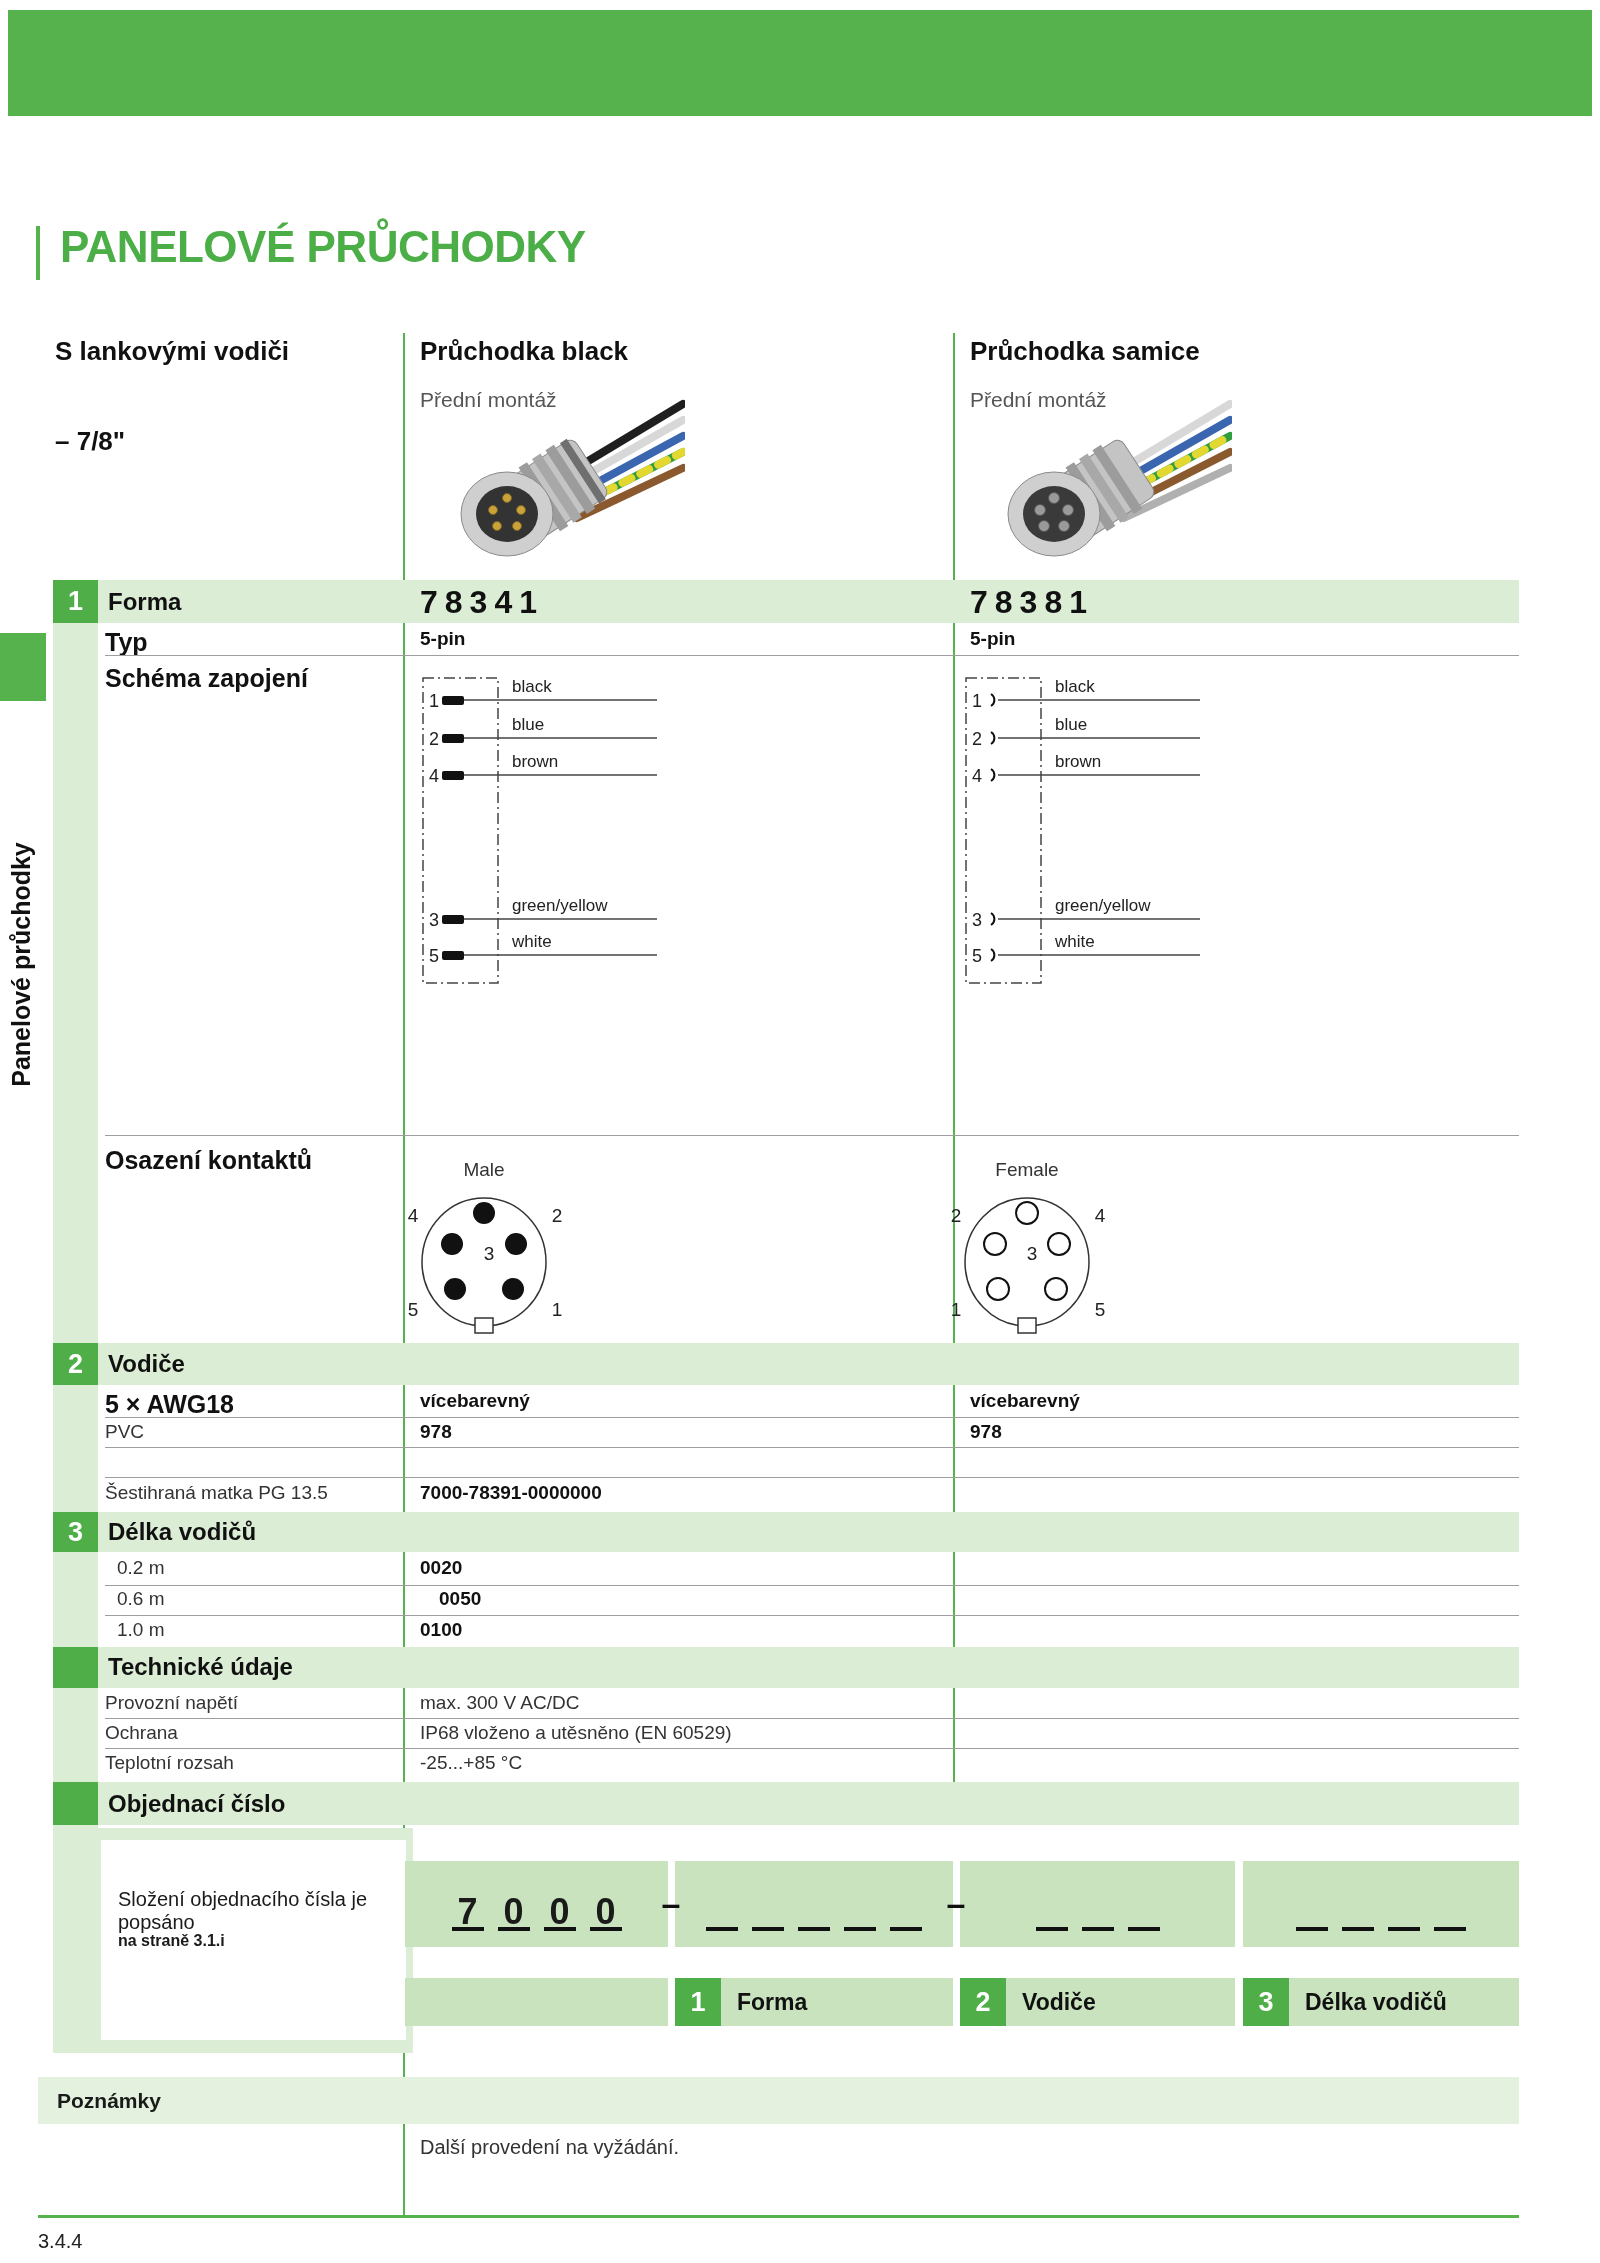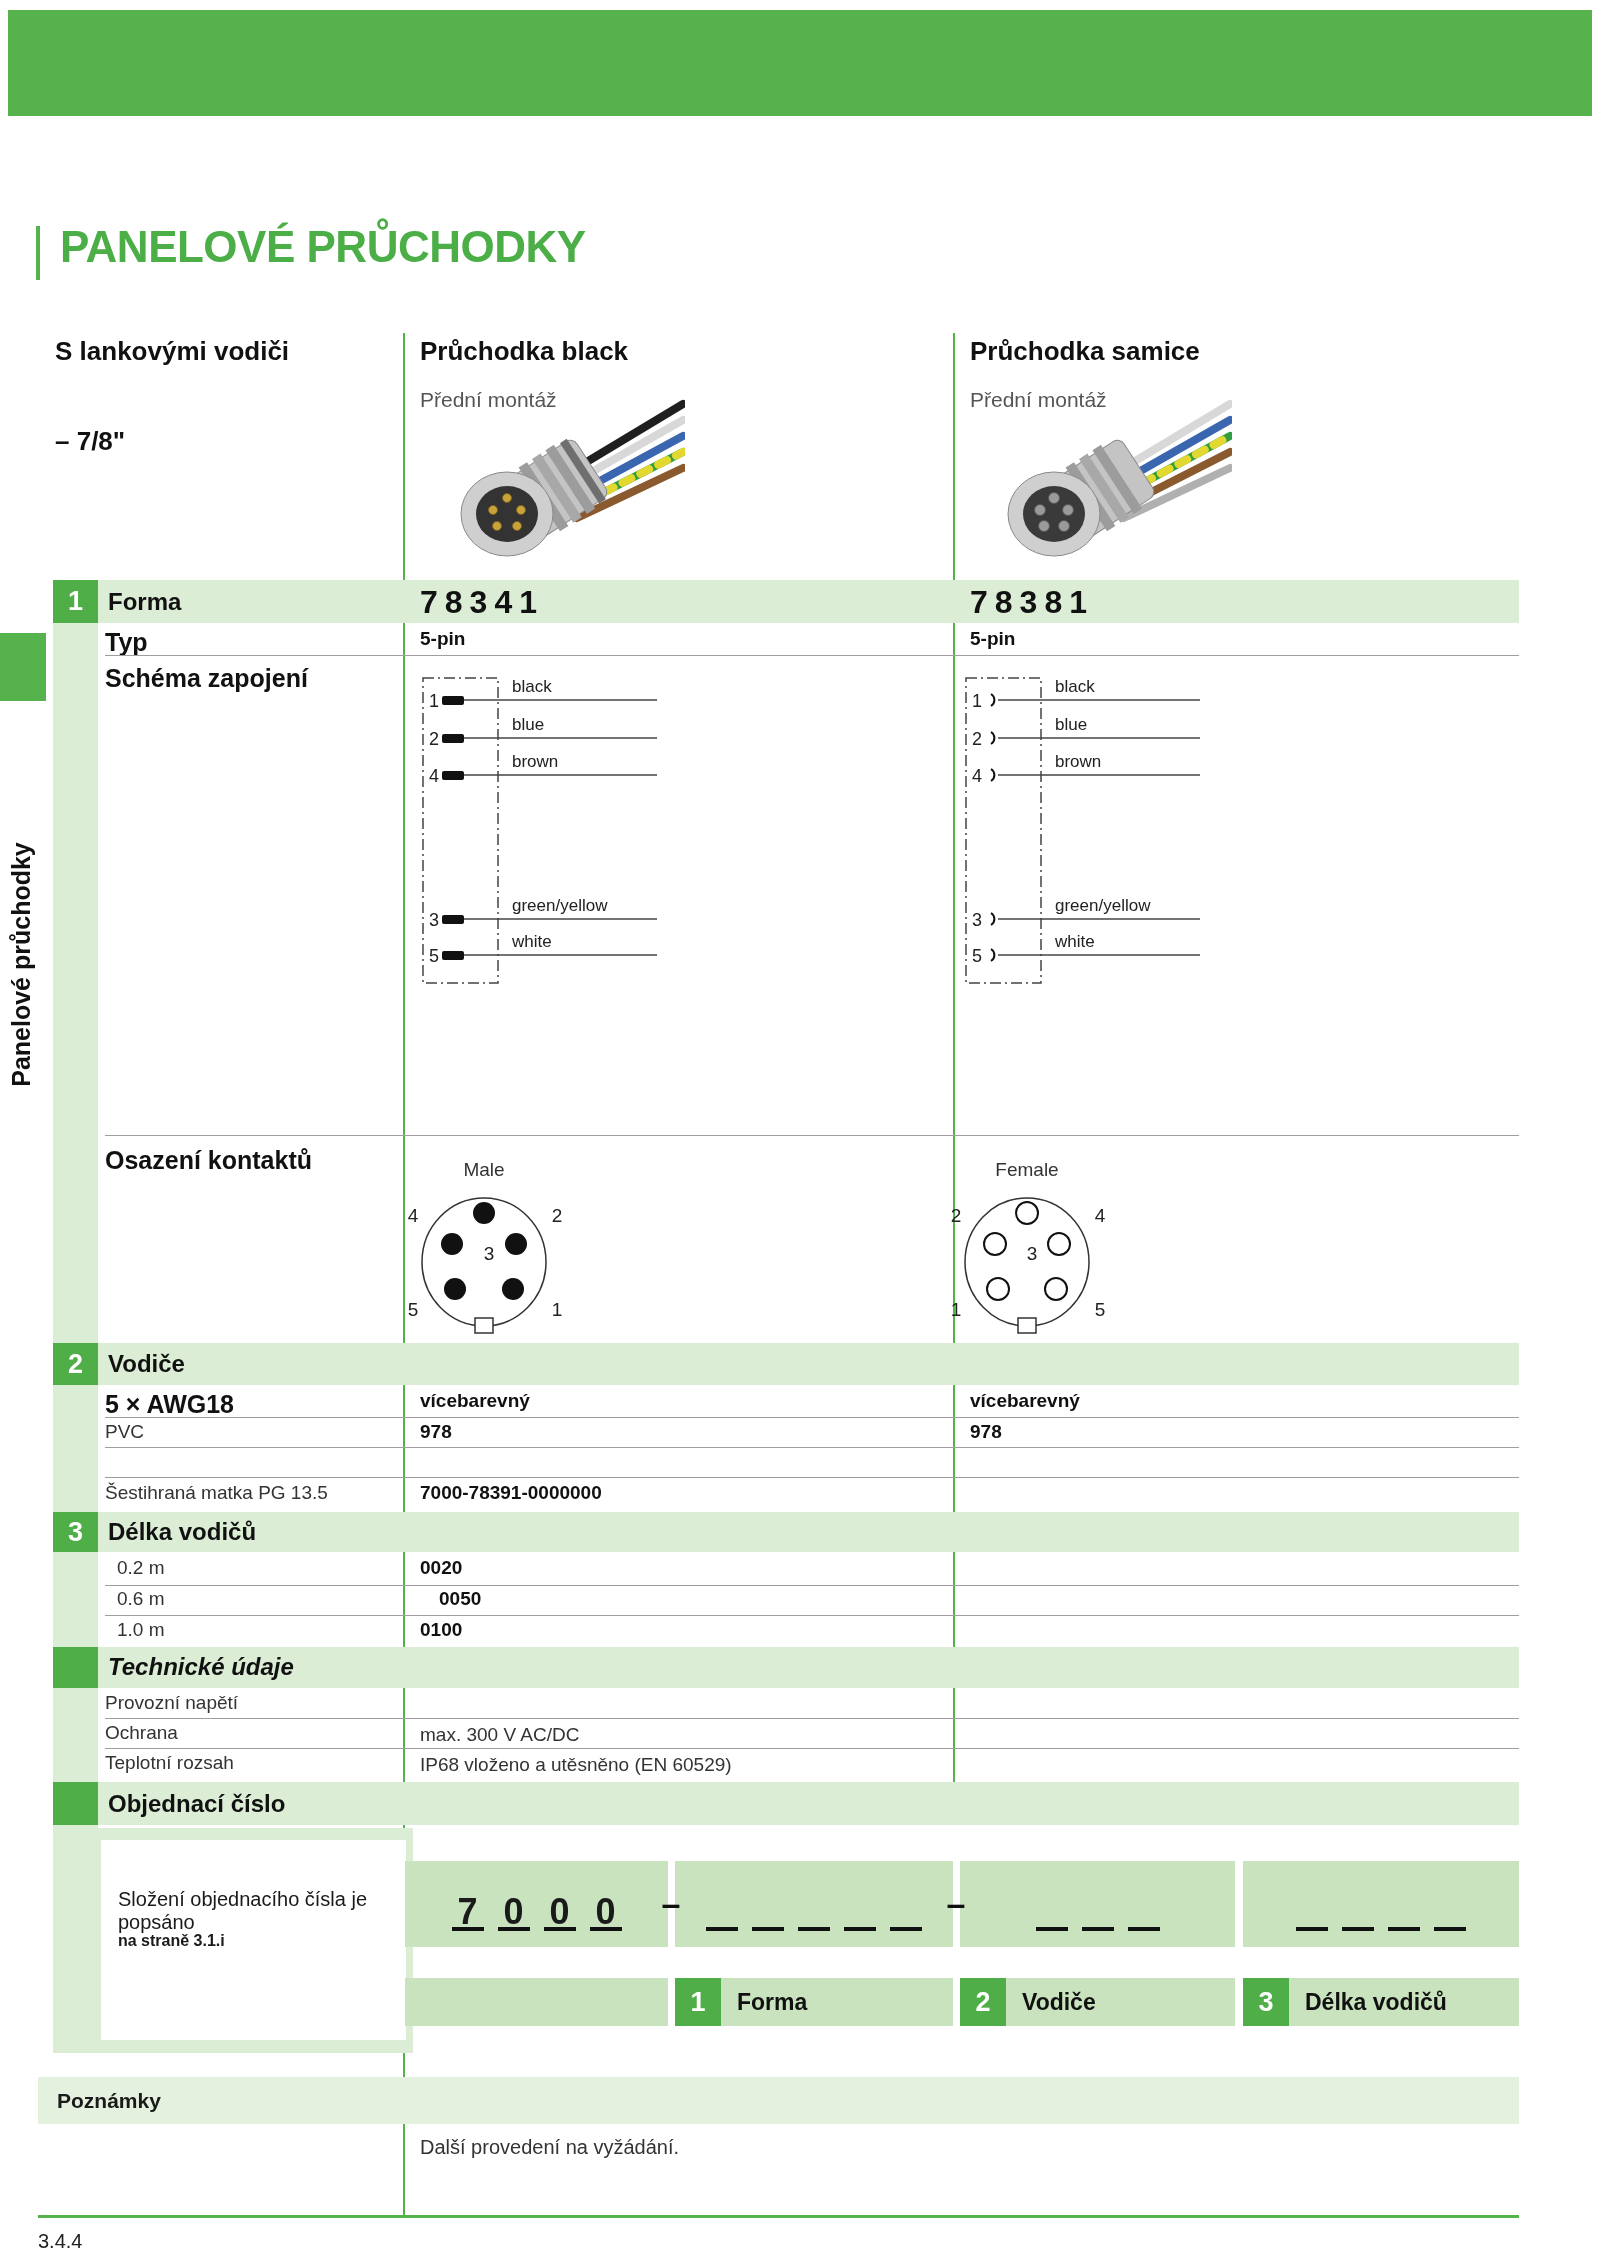--- a/index.html
+++ b/index.html
@@ -8,21 +8,21 @@
   .abs{position:absolute;}
   .green{background:#55b24c;}
   .band{position:absolute;left:98px;width:1421px;background:#dcedd6;}
   .numsq{position:absolute;left:53px;width:45px;background:#4fae47;color:#fff;
          font-weight:bold;font-size:27px;display:flex;align-items:center;justify-content:center;}
   .bandlbl{position:absolute;left:108px;font-weight:bold;font-size:24px;color:#111;}
   .hline{position:absolute;left:105px;width:1414px;height:1px;background:#9e9e9e;}
   .lbl{position:absolute;font-size:19px;color:#333;}
   .lblb{position:absolute;font-size:25px;color:#111;font-weight:bold;}
   .val{position:absolute;font-size:19px;color:#111;font-weight:bold;}
-  .valr{position:absolute;font-size:19px;color:#333;margin-top:32px;}
+  .valr{position:absolute;font-size:19px;color:#333;}
   .bigval{position:absolute;font-size:32px;font-weight:bold;letter-spacing:7px;color:#111;}
   .hdr1{position:absolute;font-size:26px;font-weight:bold;color:#111;}
   .hdr2{position:absolute;font-size:21px;color:#555;}
   .vdiv{position:absolute;width:2px;background:#55b24c;}
   .block{position:absolute;top:1861px;height:86px;background:#c8e3bd;display:flex;
          align-items:flex-end;justify-content:center;padding-bottom:16px;box-sizing:border-box;}
   .slot{display:inline-block;width:32px;height:30px;border-bottom:4px solid #111;margin:0 7px;
         text-align:center;font-size:36px;font-weight:bold;line-height:30px;}
   .gapw{position:absolute;top:1861px;height:86px;width:7px;background:#fff;}
   .dash{position:absolute;top:1886px;width:34px;text-align:center;font-size:34px;
@@ -264,21 +264,21 @@
   <div class="val" style="left:420px;top:1557px;">0020</div>
   <div class="hline" style="top:1585px;"></div>
   <div class="lbl" style="left:117px;top:1588px;">0.6 m</div>
   <div class="val" style="left:439px;top:1588px;">0050</div>
   <div class="hline" style="top:1615px;"></div>
   <div class="lbl" style="left:117px;top:1619px;">1.0 m</div>
   <div class="val" style="left:420px;top:1619px;">0100</div>
 
   <div class="band" style="top:1647px;height:41px;"></div>
   <div class="numsq" style="top:1647px;height:41px;"></div>
-  <div class="bandlbl" style="top:1653px;font-style:italic;">Technické údaje</div>
+  <div class="bandlbl" style="top:1653px;">Technické údaje</div>
 
   <div class="lbl" style="left:105px;top:1692px;">Provozní napětí</div>
   <div class="valr" style="left:420px;top:1692px;">max. 300 V AC/DC</div>
   <div class="hline" style="top:1718px;"></div>
   <div class="lbl" style="left:105px;top:1722px;">Ochrana</div>
   <div class="valr" style="left:420px;top:1722px;">IP68 vloženo a utěsněno (EN 60529)</div>
   <div class="hline" style="top:1748px;"></div>
   <div class="lbl" style="left:105px;top:1752px;">Teplotní rozsah</div>
   <div class="valr" style="left:420px;top:1752px;">-25...+85 °C</div>
 

